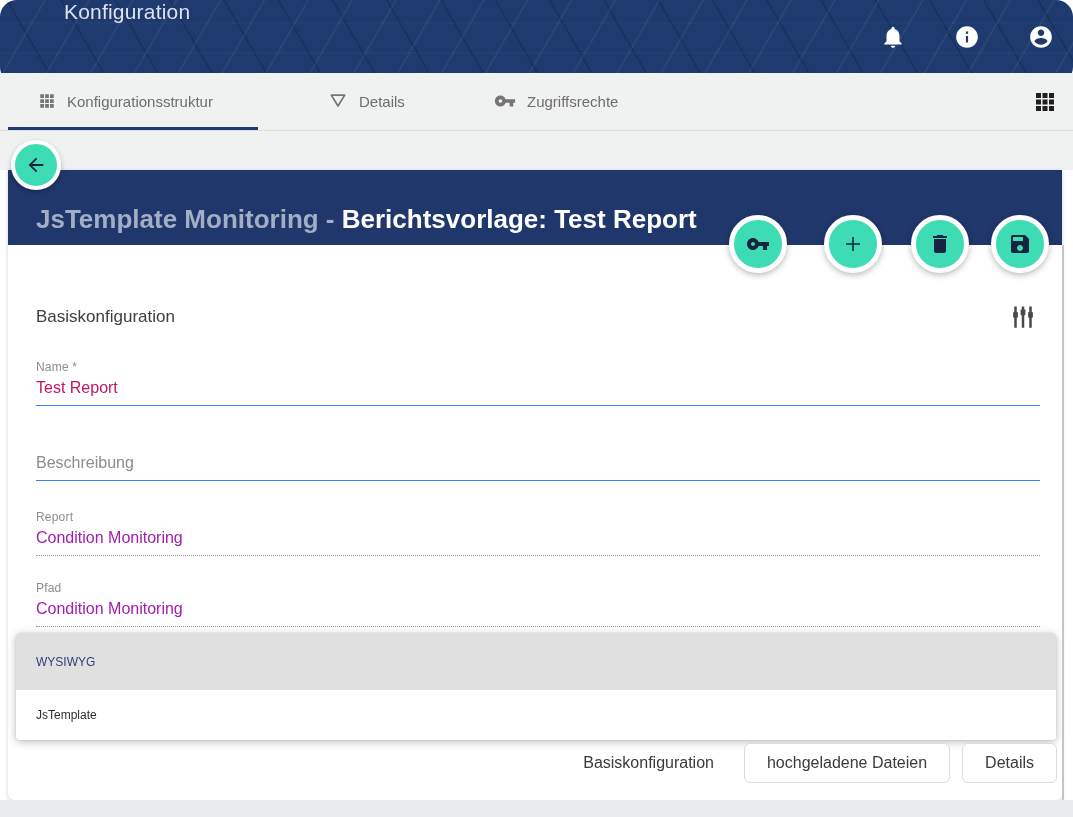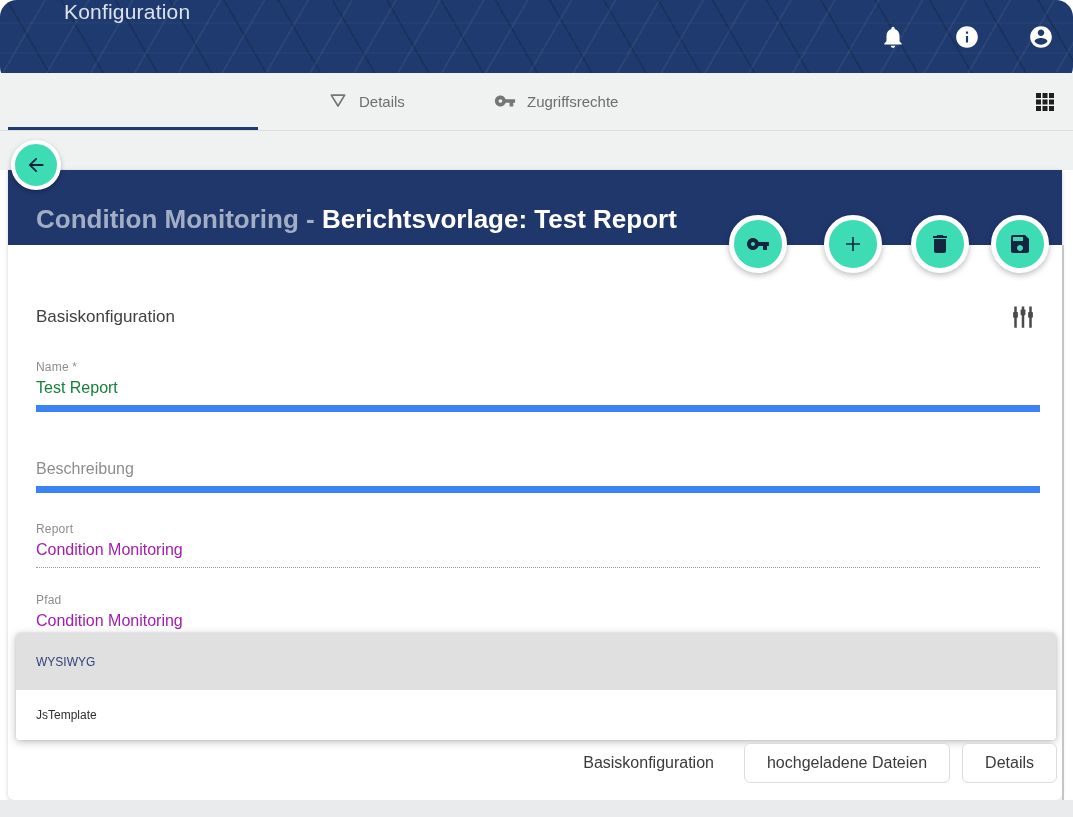--- a/index.html
+++ b/index.html
@@ -75,22 +75,22 @@
   .section-head { margin-top:56px; display:flex; align-items:center; justify-content:space-between; }
   .section-title { font-size:17px; color:#404040; }
   .tune-btn { width:32px; height:32px; color:#4a4a4a; background:none; border:none; cursor:pointer; }
   .tune-btn svg { width:30px; height:30px; display:block; }
 
   .tf { display:block; }
   .tf-label { font-size:12px; color:#8d8d8d; letter-spacing:.2px; }
   .tf input {
     display:block; width:100%; background:transparent; border:none; outline:none;
     font-family:"Liberation Sans","DejaVu Sans",sans-serif;
-    font-size:16px; color:#15803d; padding:4px 0 8px;
-    border-bottom:7px solid #3b82f6;
+    font-size:16px; color:#be185d; padding:4px 0 8px;
+    border-bottom:1px solid #3b82f6;
   }
   .tf input::placeholder { color:#8d8d8d; opacity:1; }
   .tf-name  { margin-top:24px; }
   .tf-desc  { margin-top:36px; }
   .tf-desc input { padding-top:12px; }
   .tf-group { margin-top:26px; }
   .tf-path  { margin-top:22px; }
   .tf.disabled input { color:#a21caf; border-bottom:1px dotted #9b9b9b; }
 
   
@@ -137,20 +137,28 @@
     </button>
     <button class="icon-btn">
       <svg viewBox="0 0 24 24" fill="currentColor">
           <path d="M12 2C6.48 2 2 6.48 2 12s4.48 10 10 10 10-4.48 10-10S17.52 2 12 2zm0 3c1.66 0 3 1.34 3 3s-1.34 3-3 3-3-1.34-3-3 1.34-3 3-3zm0 14.2c-2.5 0-4.71-1.28-6-3.22.03-1.99 4-3.08 6-3.08 1.99 0 5.97 1.09 6 3.08-1.29 1.94-3.5 3.22-6 3.22z"></path>
         </svg>
     </button>
   </div>
 </header>
 
 <nav class="tabstrip">
+  <div class="tab tab-1">
+    <span class="tab-icon">
+      <svg width="18" height="18" viewBox="0 0 24 24" fill="currentColor">
+          <path d="M3 3h5v5H3zM9.5 3h5v5h-5zM16 3h5v5h-5zM3 9.5h5v5H3zM9.5 9.5h5v5h-5zM16 9.5h5v5h-5zM3 16h5v5H3zM9.5 16h5v5h-5zM16 16h5v5h-5z"></path>
+        </svg>
+    </span>
+    <span class="tab-label">Konfigurationsstruktur</span>
+  </div>
   <div class="tab tab-2">
     <span class="tab-icon">
       <svg width="20" height="20" viewBox="0 0 24 24" fill="none" stroke="currentColor" stroke-width="2" stroke-linejoin="round">
           <path d="M4 5h16L12 18z"></path>
         </svg>
     </span>
     <span class="tab-label">Details</span>
   </div>
   <div class="tab tab-3">
     <span class="tab-icon">
@@ -165,21 +173,21 @@
   <button class="apps-btn">
     <svg viewBox="0 0 24 24" fill="currentColor">
         <path d="M3 3h5v5H3zM9.5 3h5v5h-5zM16 3h5v5h-5zM3 9.5h5v5H3zM9.5 9.5h5v5h-5zM16 9.5h5v5h-5zM3 16h5v5H3zM9.5 16h5v5h-5zM16 16h5v5h-5z"></path>
       </svg>
   </button>
 </nav>
 
 <section class="card">
   <div class="banner">
     <div class="banner-title">
-      <span class="banner-prefix">Condition Monitoring - </span><span class="banner-main">Berichtsvorlage: Test Report</span>
+      <span class="banner-prefix">JsTemplate Monitoring - </span><span class="banner-main">Berichtsvorlage: Test Report</span>
     </div>
   </div>
 
   <div class="form-area">
     <div class="section-head">
       <div class="section-title">Basiskonfiguration</div>
       <button class="tune-btn">
         <svg viewBox="0 0 24 24">
           <g stroke="currentColor" stroke-width="2" fill="none">
             <path d="M6 3.5v17M12 3.5v17M18 3.5v17"></path>

